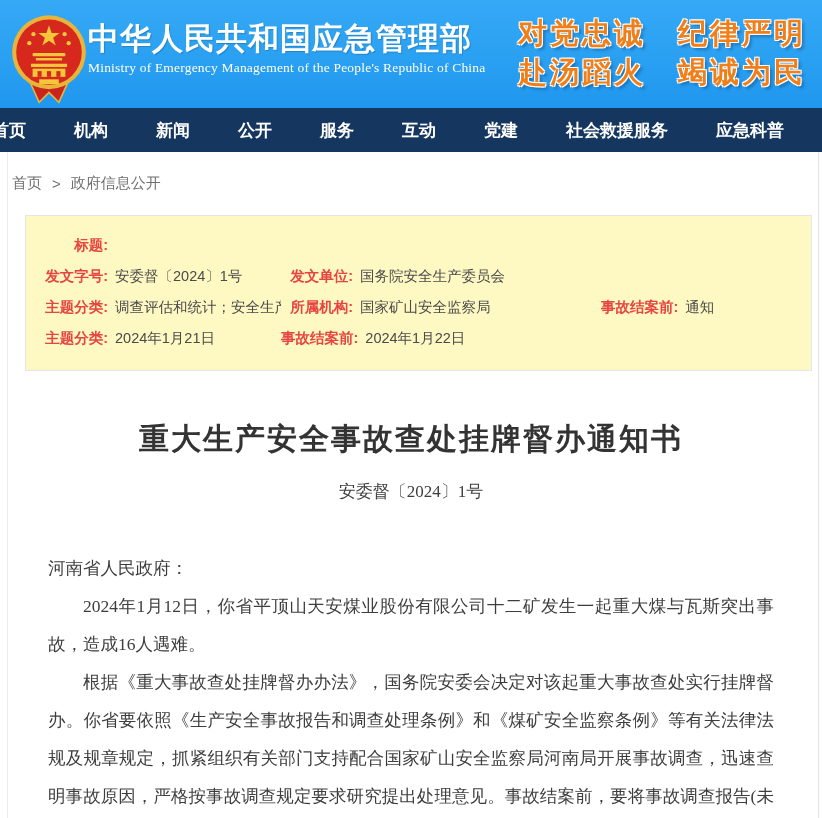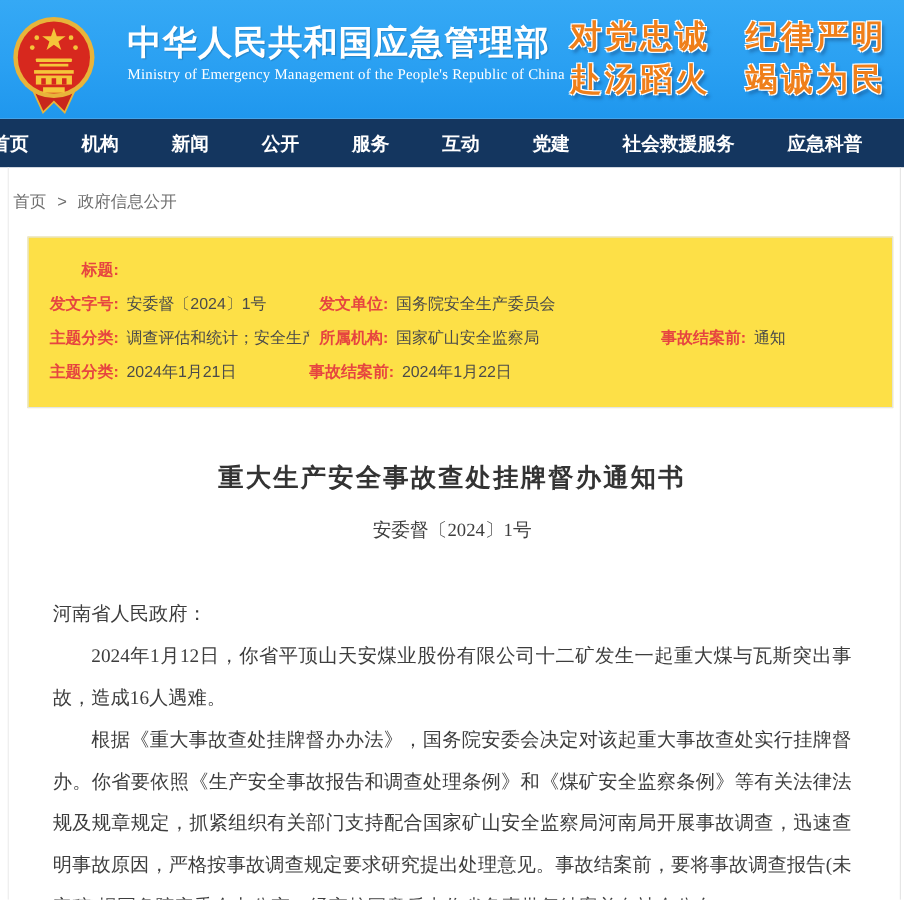--- a/index.html
+++ b/index.html
@@ -13,21 +13,21 @@
   .page-edge-left { position: absolute; left: 7px; top: 152px; bottom: 0; width: 1px; background: #ececec; }
   .page-edge-right { position: absolute; left: 818px; top: 152px; bottom: 0; width: 1px; background: #e4e4e4; }
 
   
   .site-header {
     position: relative; width: 822px; height: 108px;
     background: linear-gradient(180deg, #35a9f5 0%, #2aa0f2 55%, #1f97ee 100%);
     overflow: hidden;
   }
   .emblem { position: absolute; left: 8px; top: 12px; width: 82px; height: 92px; }
-  .ministry-block { position: absolute; left: 116px; top: 18px; width: 470px; }
+  .ministry-block { position: absolute; left: 88px; top: 18px; width: 470px; }
   .ministry-cn {
     color: #ffffff; font-size: 31px; font-weight: bold; letter-spacing: 1px;
     font-family: "Liberation Sans", sans-serif;
     text-shadow: 1px 1px 1px rgba(0,0,0,0.18);
     white-space: nowrap;
   }
   .ministry-en {
     color: #ffffff; font-size: 13.5px;
     font-family: "Liberation Serif", "DejaVu Serif", serif;
     white-space: nowrap; letter-spacing: 0.2px;
@@ -56,38 +56,38 @@
   
   .breadcrumb {
     margin: 22px 0 0 12px; font-size: 15px; color: #6f6f6f;
     display: flex; align-items: center; gap: 10px;
   }
   .breadcrumb .crumb { cursor: pointer; }
 
   
   .info-box {
     position: relative; margin: 22px 0 0 25px; width: 787px;
-    border: 1px solid #e2e5e9; background: #fde047;
+    border: 1px solid #e2e5e9; background: #fef9c3;
     padding: 14px 10px 16px 10px;
     font-size: 14.5px;
   }
   .info-row { display: grid; grid-template-columns: 245px 320px 1fr; align-items: center; min-height: 31px; }
   .info-row.single { grid-template-columns: 1fr; }
   .cell { display: flex; align-items: baseline; overflow: hidden; white-space: nowrap; }
   .lbl { flex: 0 0 72px; text-align: right; color: #e64540; font-weight: bold; }
   .val { margin-left: 7px; color: #4a4a4a; }
 
   
   .doc {
     margin: 0 48px; color: #3d3d3d;
     font-family: "Liberation Serif", "DejaVu Serif", serif;
   }
   .doc-title {
     margin-top: 48px; text-align: center;
-    font-size: 23px; font-weight: bold; color: #333333; letter-spacing: 2px;
+    font-size: 30px; font-weight: bold; color: #333333; letter-spacing: 2px;
   }
   .doc-number { margin-top: 20px; text-align: center; font-size: 17px; color: #3d3d3d; }
   .doc-body { margin-top: 46px; font-size: 17.5px; line-height: 38px; text-align: justify; }
   .doc-body p.indent { text-indent: 2em; }
 </style>
 </head>
 <body>
 
 <div class="page-edge-left"></div>
 <div class="page-edge-right"></div>

